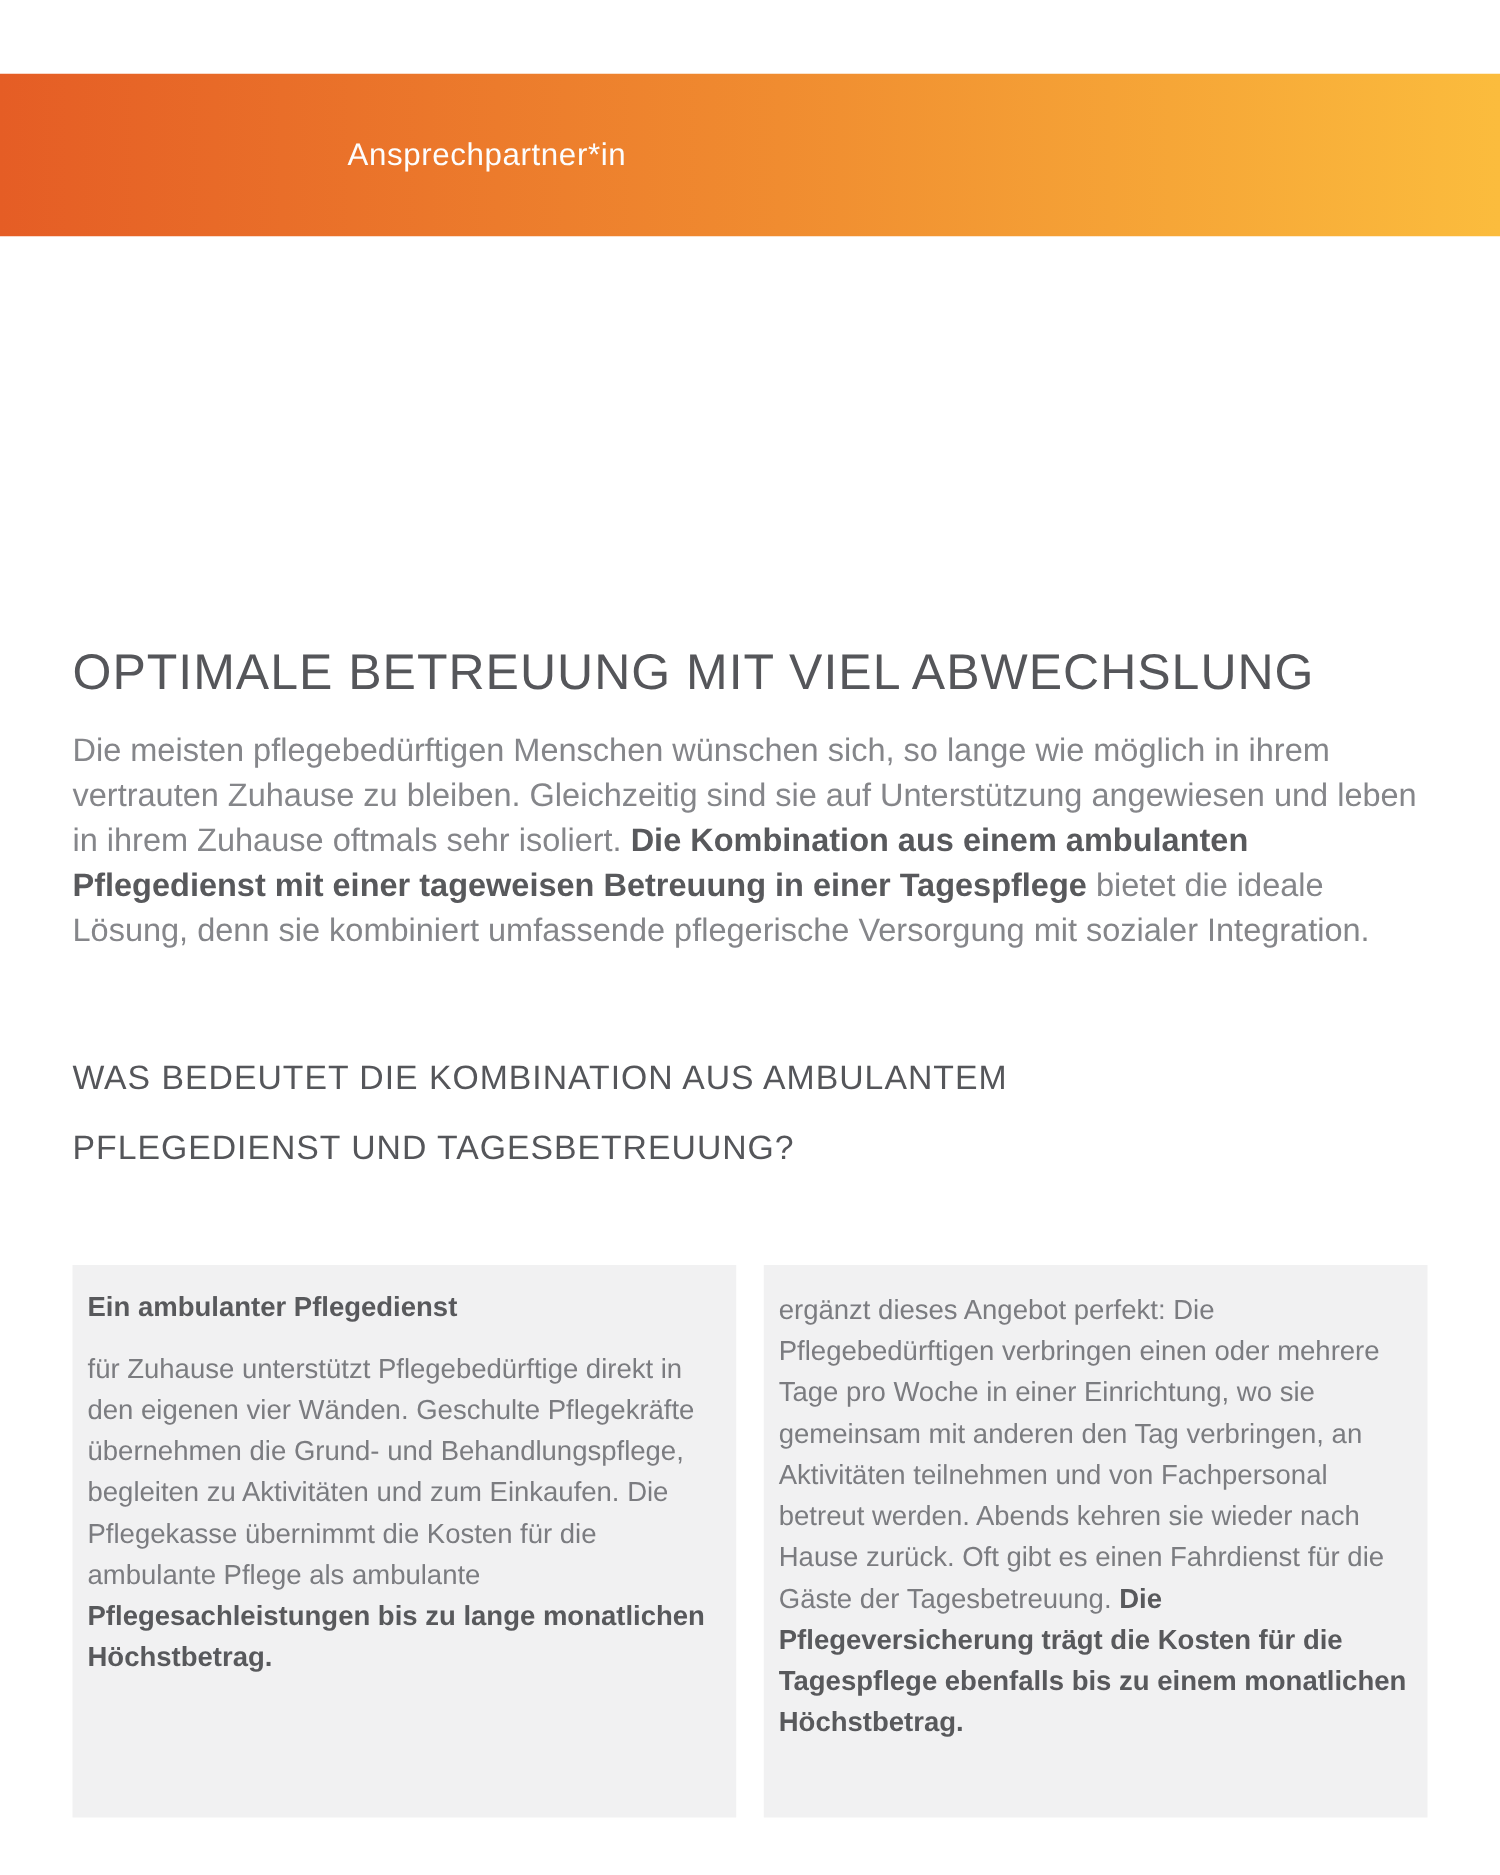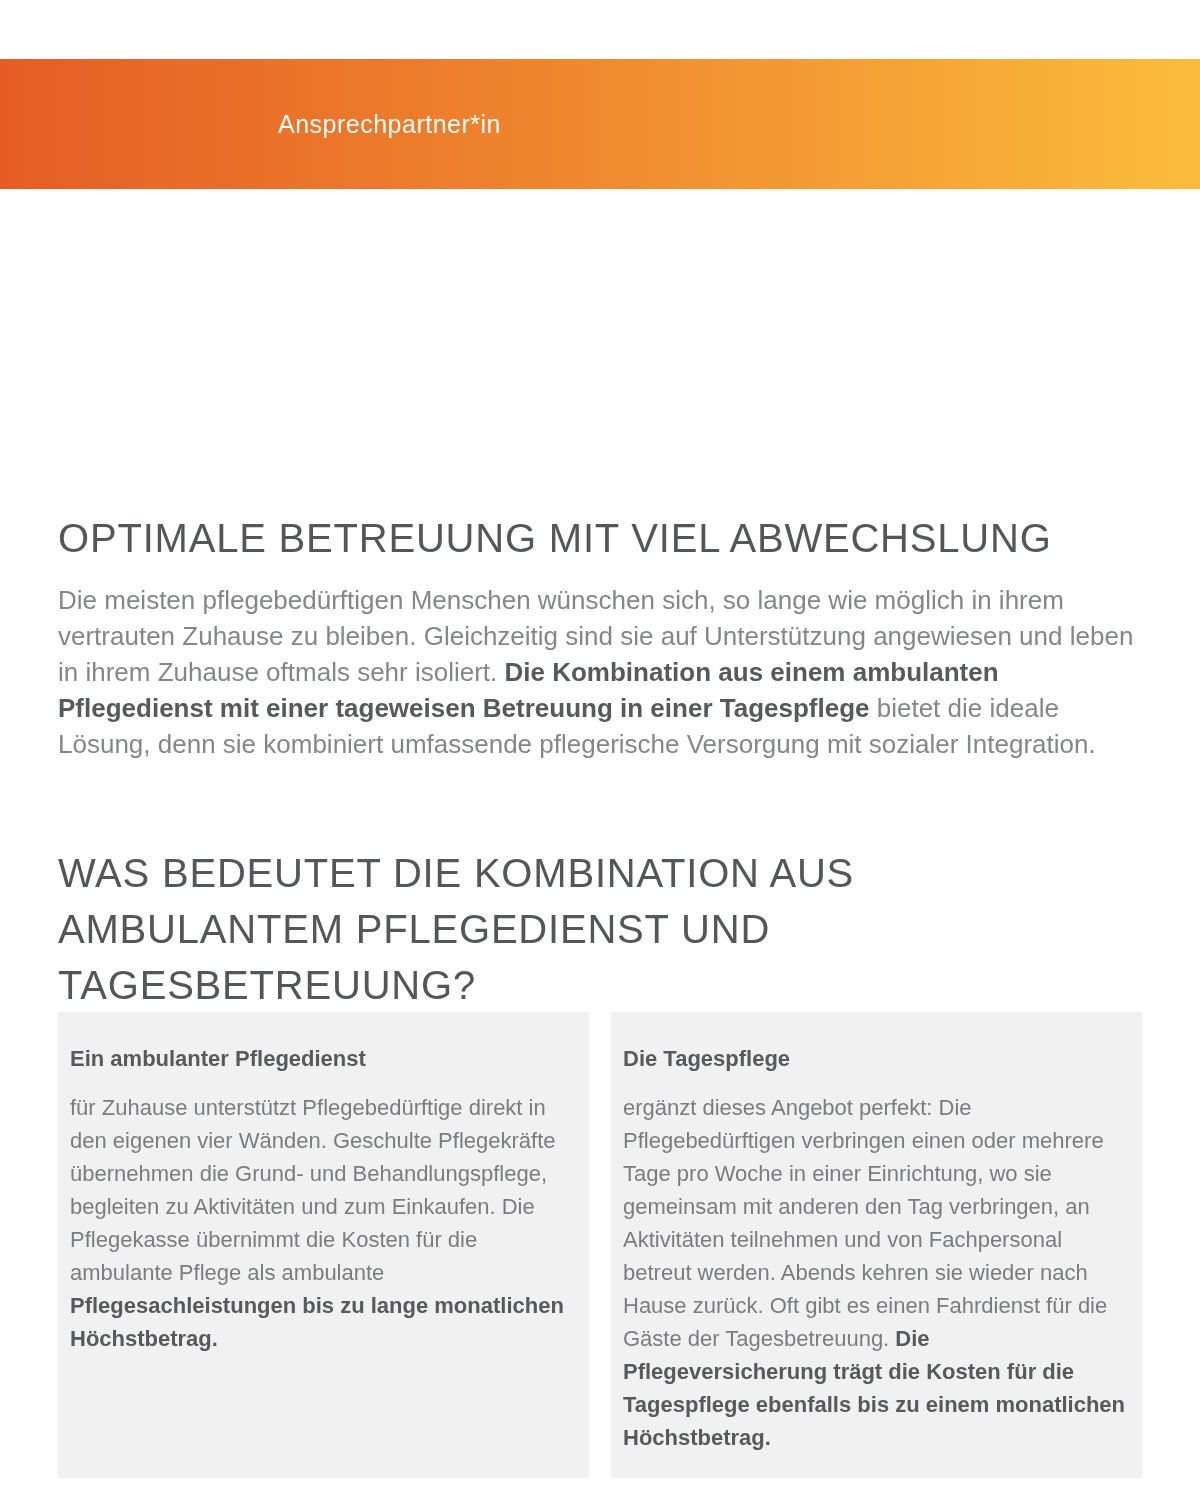--- a/index.html
+++ b/index.html
@@ -45,21 +45,21 @@
   }
   .heading-1 {
     top: 487px;
     font-size: 40px;
     line-height: 48px;
     white-space: nowrap;
     text-align: center;
   }
   .heading-2 {
     top: 812px;
-    font-size: 40px;
+    font-size: 27px;
     line-height: 56px;
     max-width: 900px;
   }
 
   
   .intro {
     position: absolute;
     left: 58px;
     top: 556px;
     width: 1084px;
@@ -81,21 +81,21 @@
     top: 1012px;
     width: 1084px;
     min-height: 442px;
     display: flex;
     gap: 22px;
     align-items: stretch;
   }
   .card {
     flex: 1 1 0;
     background: #f1f1f2;
-    padding: 32px 14px 24px 12px;
+    padding: 19px 14px 24px 12px;
     box-sizing: border-box;
   }
   .card-title {
     font-size: 22px;
     font-weight: 700;
     color: #58595c;
     line-height: 30px;
     margin: 0 0 17px 0;
   }
   .card-body {
@@ -126,21 +126,20 @@
   <div class="cards">
 
     <div class="card">
       <h3 class="card-title">Ein ambulanter Pflegedienst</h3>
       <p class="card-body">
         <span>für Zuhause unterstützt Pflegebedürftige direkt in den eigenen vier Wänden. Geschulte Pflegekräfte übernehmen die Grund- und Behandlungspflege, begleiten zu Aktivitäten und zum Einkaufen. Die Pflegekasse übernimmt die Kosten für die ambulante Pflege als ambulante </span><strong>Pflegesachleistungen bis zu lange monatlichen Höchstbetrag.</strong>
       </p>
     </div>
 
     <div class="card">
-      <h3 class="card-title">Die Tagespflege</h3>
       <p class="card-body">
         <span>ergänzt dieses Angebot perfekt: Die Pflegebedürftigen verbringen einen oder mehrere Tage pro Woche in einer Einrichtung, wo sie gemeinsam mit anderen den Tag verbringen, an Aktivitäten teilnehmen und von Fachpersonal betreut werden. Abends kehren sie wieder nach Hause zurück. Oft gibt es einen Fahrdienst für die Gäste der Tagesbetreuung. </span><strong>Die Pflegeversicherung trägt die Kosten für die Tagespflege ebenfalls bis zu einem monatlichen Höchstbetrag.</strong>
       </p>
     </div>
 
   </div>
 
 </div>
 
 </body></html>

